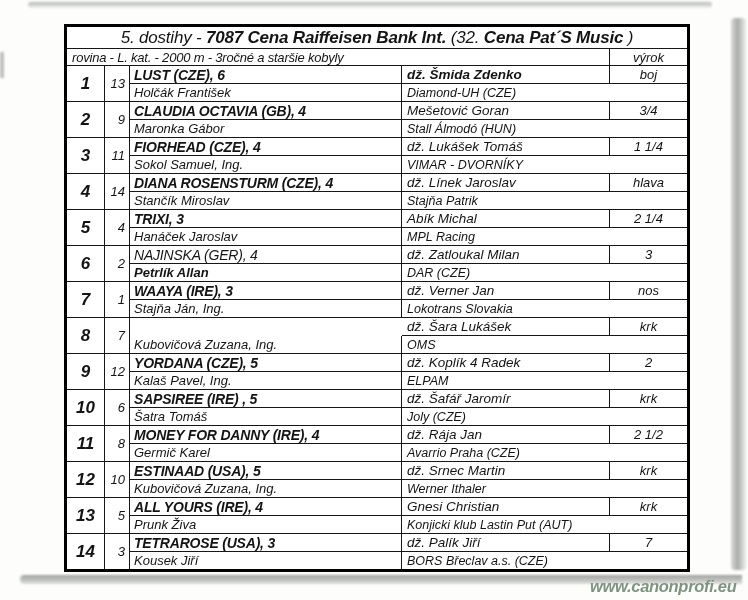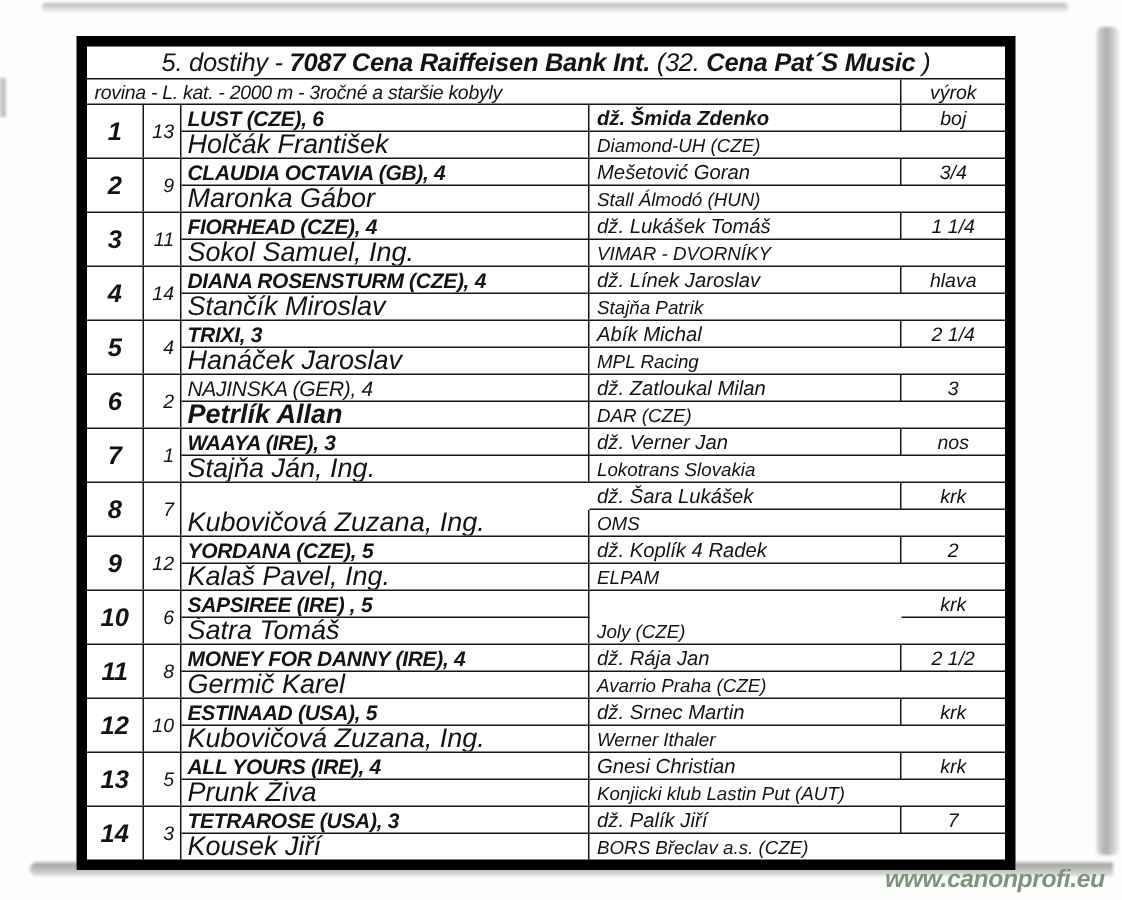--- a/index.html
+++ b/index.html
@@ -25,22 +25,22 @@
     position:absolute; left:20px; top:575px; width:722px; height:9px;
     background:linear-gradient(to bottom, rgba(105,110,105,.65), rgba(150,155,150,.3));
     border-radius:5px 0 0 5px; filter:blur(1px);
   }
   .shadow-left-mark {
     position:absolute; left:0; top:52px; width:4px; height:26px;
     background:rgba(130,134,130,.5); filter:blur(1px);
   }
   
   .sheet {
-    position:absolute; left:51px; top:24px; width:626px;
-    border:7px solid #000000; background:#fff;
+    position:absolute; left:64px; top:24px; width:626px;
+    border:3px solid #000000; background:#fff;
     font-style:italic;
   }
   .title-row {
     height:22px; border-bottom:1px solid #161616;
     display:flex; align-items:center; justify-content:center;
     font-size:17px; white-space:pre; letter-spacing:-0.2px;
   }
   .title-row b { font-weight:700; }
   .sub-row {
     height:17px; border-bottom:1px solid #161616;
@@ -73,21 +73,21 @@
     grid-row:1; grid-column:4; border-right:1px solid #161616; border-bottom:1px solid #161616;
     padding-left:5px; font-size:13.5px;
   }
   .jockey.bold { font-weight:700; }
   .verdict {
     grid-row:1; grid-column:5; border-bottom:1px solid #161616;
     justify-content:center; font-size:13px;
   }
   .trainer {
     grid-row:2; grid-column:3; border-right:1px solid #161616;
-    padding-left:4px; font-size:18px;
+    padding-left:4px; font-size:13px;
   }
   .trainer.bold { font-weight:700; }
   .owner {
     grid-row:2; grid-column:4/6;
     padding-left:5px; font-size:12.5px;
   }
   .watermark {
     position:absolute; left:590px; top:577px; width:156px;
     font-size:16.5px; font-style:italic; font-weight:700;
     color:#7e947f; text-shadow:0 1px 0 rgba(255,255,255,.6);
@@ -196,20 +196,21 @@
     <div class="cell jockey">dž. Koplík 4 Radek</div>
     <div class="cell verdict">2</div>
     <div class="cell trainer">Kalaš Pavel, Ing.</div>
     <div class="cell owner">ELPAM</div>
   </div>
 
   <div class="entry">
     <div class="cell pos">10</div>
     <div class="cell num">6</div>
     <div class="cell horse">SAPSIREE (IRE) , 5</div>
+    <div class="cell jockey">dž. Šafář Jaromír</div>
     <div class="cell verdict">krk</div>
     <div class="cell trainer">Šatra Tomáš</div>
     <div class="cell owner">Joly (CZE)</div>
   </div>
 
   <div class="entry">
     <div class="cell pos">11</div>
     <div class="cell num">8</div>
     <div class="cell horse">MONEY FOR DANNY (IRE), 4</div>
     <div class="cell jockey">dž. Rája Jan</div>

